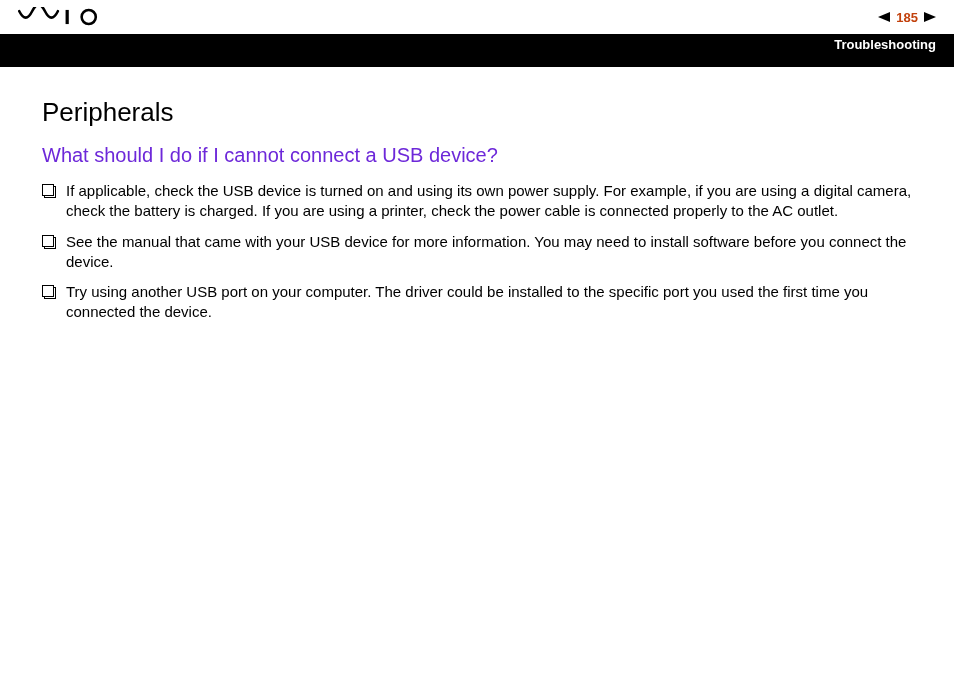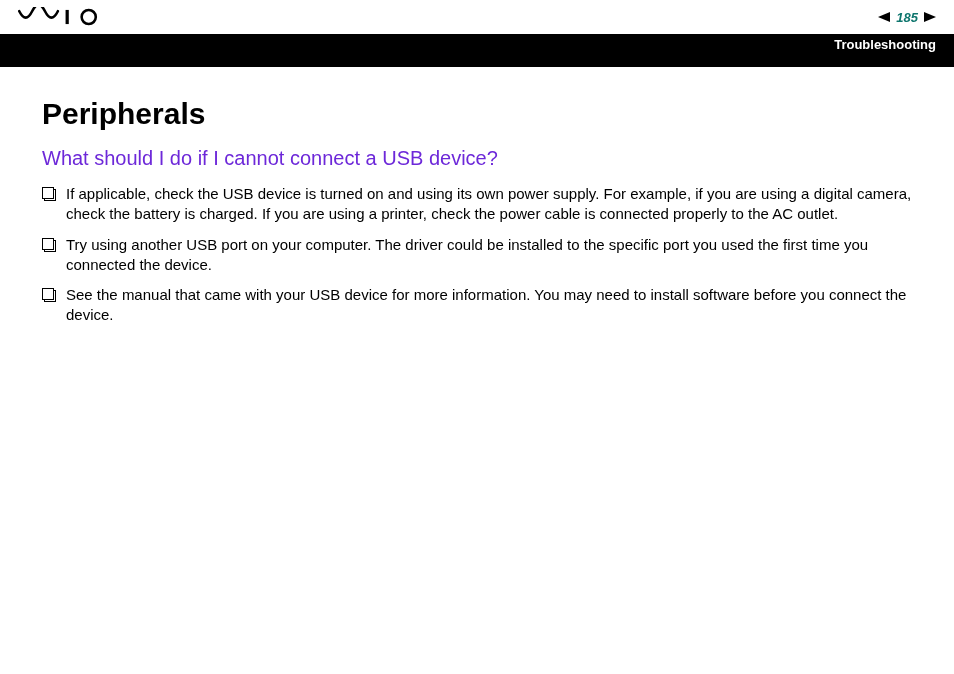--- a/index.html
+++ b/index.html
@@ -27,24 +27,23 @@
       gap: 2px;
       color: #000;
     }
     .vaio-logo svg {
       height: 20px;
     }
     .page-nav {
       display: flex;
       align-items: center;
       gap: 6px;
-      font-style: italic;
       font-weight: bold;
       font-size: 13px;
-      color: #0f766e;
+      color: #c2410c;
     }
     .page-nav .arrow {
       width: 0;
       height: 0;
       border-top: 5px solid transparent;
       border-bottom: 5px solid transparent;
     }
     .page-nav .arrow-left {
       border-right: 12px solid #000;
     }
@@ -56,22 +55,22 @@
       color: #fff;
       font-weight: bold;
       font-size: 13px;
       text-align: right;
       padding: 3px 18px 15px;
     }
     .content {
       padding: 30px 36px 0 42px;
     }
     .section-title {
-      font-size: 30px;
-      font-weight: bold;
+      font-size: 26px;
+      font-weight: normal;
       color: #000;
       margin-bottom: 16px;
     }
     .question {
       font-size: 20px;
       color: #6d28d9;
       font-weight: normal;
       margin-bottom: 14px;
     }
     .bullet-list {
@@ -143,20 +142,20 @@
 <div class="content">
   <h1 class="section-title">Peripherals</h1>
   <h2 class="question">What should I do if I cannot connect a USB device?</h2>
   <ul class="bullet-list">
     <li class="bullet-item">
       <span class="bullet-marker"></span>
       <span class="bullet-text">If applicable, check the USB device is turned on and using its own power supply. For example, if you are using a digital camera, check the battery is charged. If you are using a printer, check the power cable is connected properly to the AC outlet.</span>
     </li>
     <li class="bullet-item">
       <span class="bullet-marker"></span>
-      <span class="bullet-text">Try using another USB port on your computer. The driver could be installed to the specific port you used the first time you connected the device.</span>
+      <span class="bullet-text">See the manual that came with your USB device for more information. You may need to install software before you connect the device.</span>
     </li>
     <li class="bullet-item">
       <span class="bullet-marker"></span>
-      <span class="bullet-text">See the manual that came with your USB device for more information. You may need to install software before you connect the device.</span>
+      <span class="bullet-text">Try using another USB port on your computer. The driver could be installed to the specific port you used the first time you connected the device.</span>
     </li>
   </ul>
 </div>
 
 </body></html>

